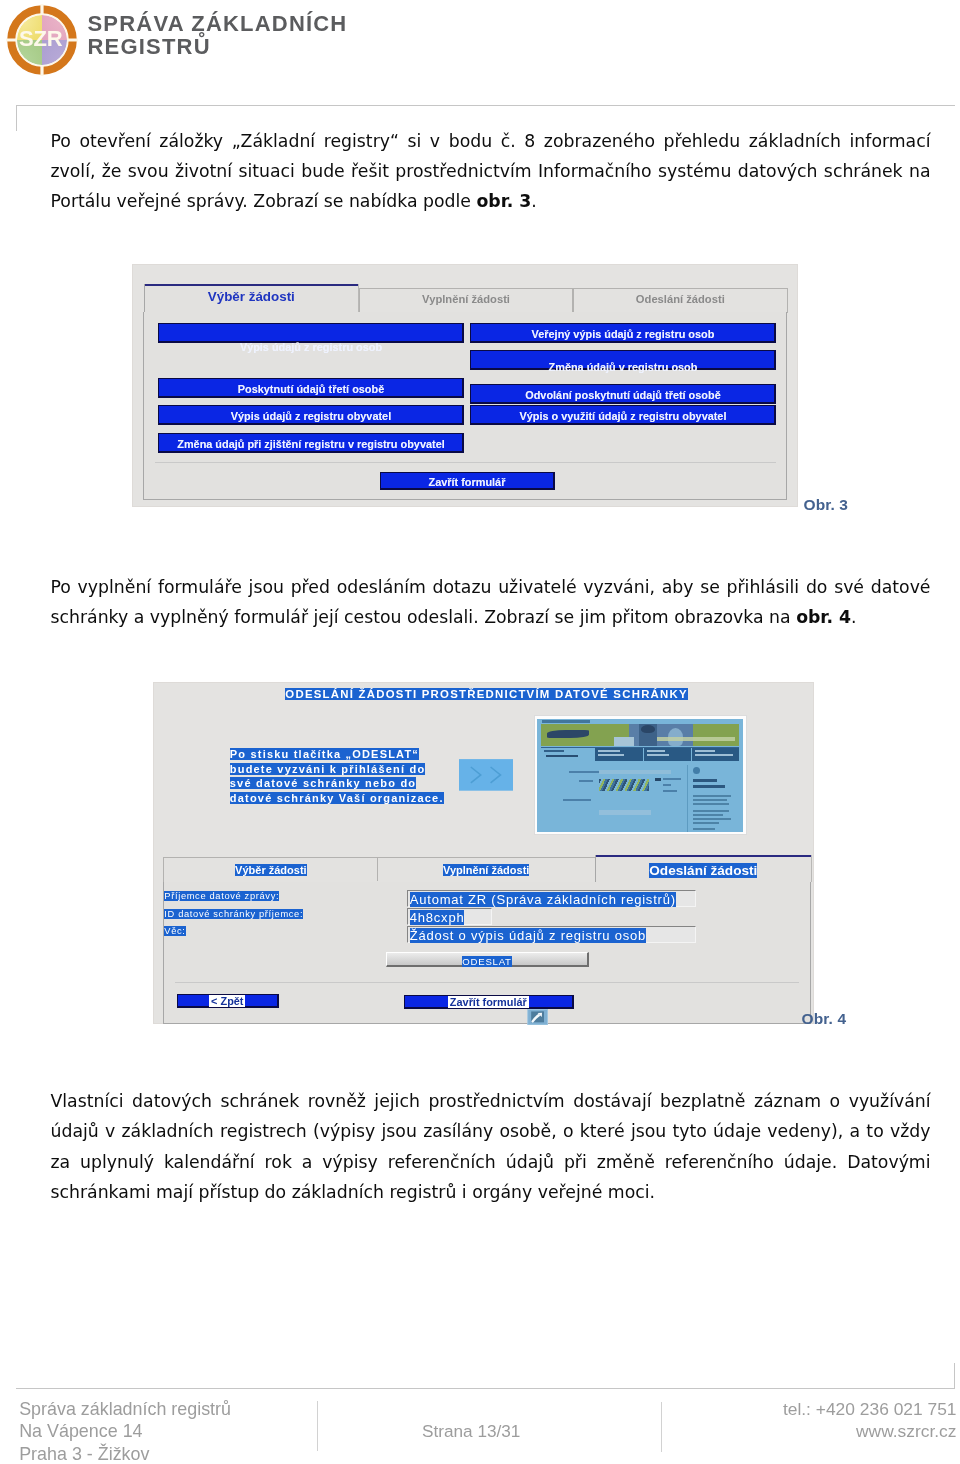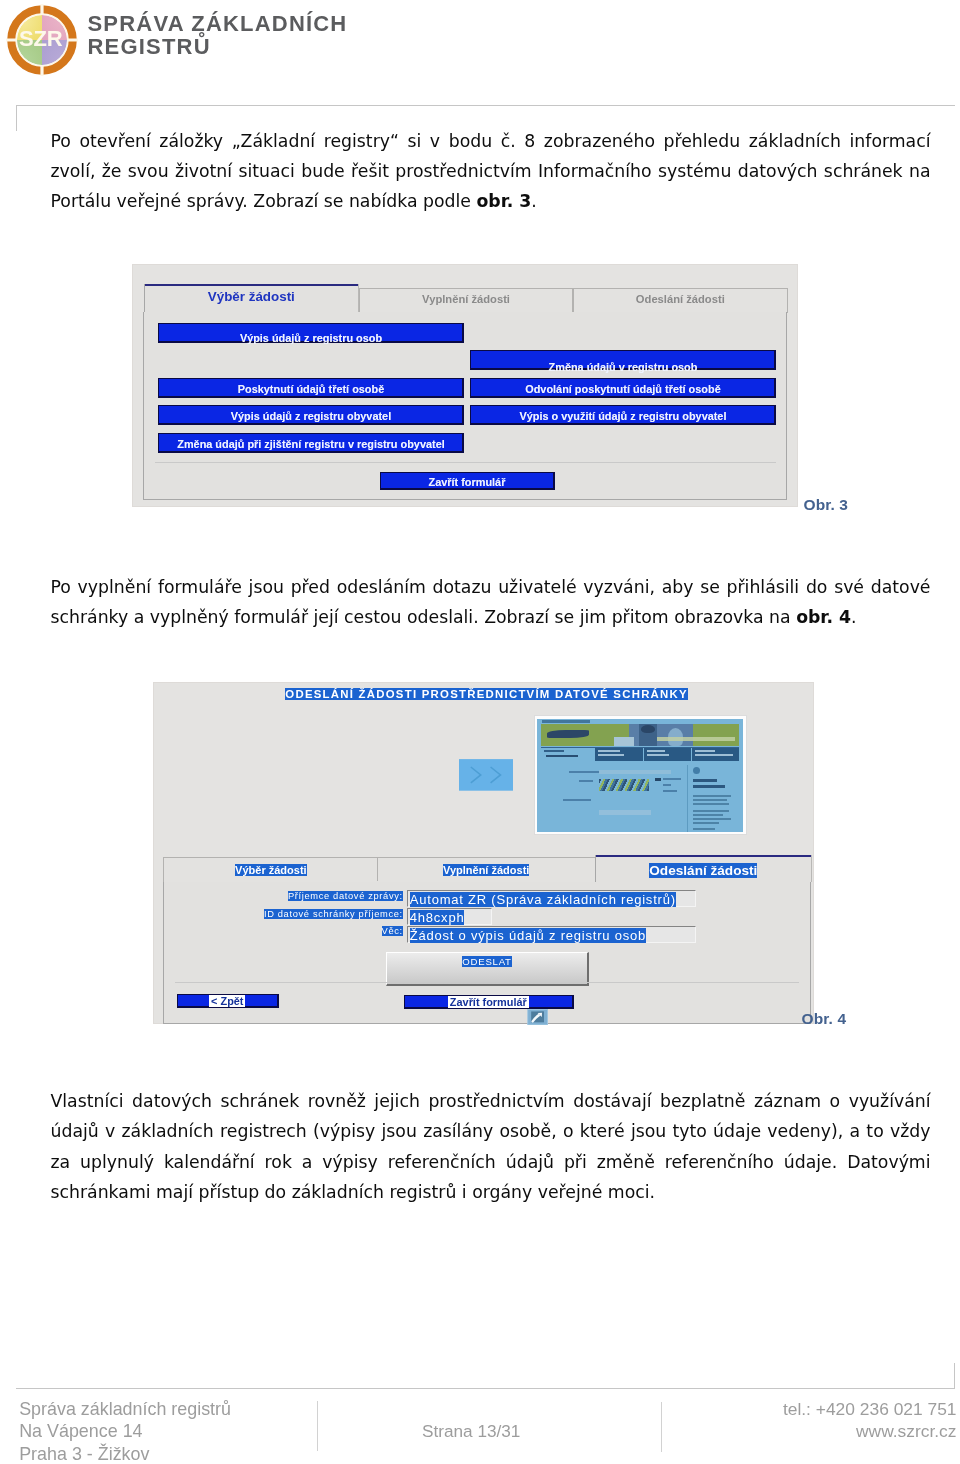--- a/index.html
+++ b/index.html
@@ -53,21 +53,21 @@
   
   #fig4{position:absolute;left:132.8px;top:681.6px;width:661.4px;height:342.2px;
         background:#e4e3e1;border:1px solid #dedbd8;box-sizing:border-box;margin-left:20px;}
   .hl{background:#1b63d0;color:#ffffff;}
   .f4title{position:absolute;font-family:"Liberation Sans",sans-serif;font-weight:bold;
         font-size:11.4px;letter-spacing:1.25px;white-space:nowrap;}
   .f4info{position:absolute;font-family:"Liberation Sans",sans-serif;font-weight:bold;
         font-size:11px;line-height:14.6px;letter-spacing:1.2px;}
   .f4info span{background:#1b63d0;color:#ffffff;}
   .fldlabel{position:absolute;font-family:"Liberation Sans",sans-serif;font-size:9.3px;
-        text-align:right;white-space:nowrap;letter-spacing:0.66px;}
+        white-space:nowrap;letter-spacing:0.66px;}
   .fldlabel span{background:#1b63d0;color:#ffffff;}
   .fldinput{position:absolute;background:#e6e6e6;box-sizing:border-box;
         border-top:1px solid #848484;border-left:1px solid #848484;
         border-right:1px solid #f4f4f4;border-bottom:1px solid #f4f4f4;}
   .fldinput span{position:absolute;left:1.5px;top:0.6px;font-family:"Liberation Sans",sans-serif;
         font-size:13px;letter-spacing:0.78px;background:#1b63d0;color:#ffffff;white-space:nowrap;}
   .greybtn{position:absolute;box-sizing:border-box;
         background:linear-gradient(to bottom,#ececec,#c8c8c8);
         border-top:1px solid #ffffff;border-left:1px solid #ffffff;
         border-right:2px solid #6e6e6e;border-bottom:2px solid #6e6e6e;
@@ -130,39 +130,46 @@
     <div class="tablabel" style="top:5px;color:#1f35c0">Výběr žádosti</div>
   </div>
   <div class="tab-inactive" style="left:225.5px;top:23.4px;width:214.5px;height:24.6px">
     <div class="tablabel" style="top:4.3px;color:#8a8a8a;font-size:11.2px">Vyplnění žádosti</div>
   </div>
   <div class="tab-inactive" style="left:439.5px;top:23.4px;width:215px;height:24.6px">
     <div class="tablabel" style="top:4.3px;color:#8a8a8a;font-size:11.2px">Odeslání žádosti</div>
   </div>
 
   <div class="panel">
-    <div class="bluebtn" style="left:14px;top:11px;width:306px;height:20px;padding-top:8px">Výpis údajů z registru osob</div>
+    <div class="bluebtn" style="left:14px;top:11px;width:306px;height:20px;padding-top:17px">Výpis údajů z registru osob</div>
+    <div class="bluebtn" style="left:326px;top:11px;width:306px;height:20px;padding-top:3.6px">Veřejný výpis údajů z registru osob</div>
     <div class="bluebtn" style="left:326px;top:38.5px;width:306px;height:20px;padding-top:10px">Změna údajů v registru osob</div>
     <div class="bluebtn" style="left:14px;top:66px;width:306px;height:20px;padding-top:3.6px">Poskytnutí údajů třetí osobě</div>
-    <div class="bluebtn" style="left:326px;top:66px;width:306px;height:20px;padding-top:3.6px">Odvolání poskytnutí údajů třetí osobě</div>
+    <div class="bluebtn" style="left:326px;top:72px;width:306px;height:20px;padding-top:3.6px">Odvolání poskytnutí údajů třetí osobě</div>
     <div class="bluebtn" style="left:326px;top:93.5px;width:306px;height:20px;padding-top:3.6px">Výpis o využití údajů z registru obyvatel</div>
     <div class="bluebtn" style="left:14px;top:93.5px;width:306px;height:20px;padding-top:3.6px">Výpis údajů z registru obyvatel</div>
     <div class="bluebtn" style="left:14px;top:121px;width:306px;height:20px;padding-top:3.6px">Změna údajů při zjištění registru v registru obyvatel</div>
     <div class="hrule" style="left:11px;top:150px;width:621px"></div>
     <div class="bluebtn" style="left:235.5px;top:160px;width:175px;height:18px;padding-top:2.6px">Zavřít formulář</div>
   </div>
 </div>
 <div class="caption" style="left:803.5px;top:495.9px">Obr. 3</div>
 
 <div class="para" id="p2" style="left:50.5px;top:572px;width:880px;"><span>Po vyplnění formuláře jsou před odesláním dotazu uživatelé vyzváni, aby se přihlásili do své datové schránky a vyplněný formulář její cestou odeslali. Zobrazí se jim přitom obrazovka na </span><b>obr. 4</b><span>.</span></div>
 
 <div id="fig4">
 
   <div class="f4title" style="left:131.5px;top:5.2px"><span class="hl">ODESLÁNÍ ŽÁDOSTI PROSTŘEDNICTVÍM DATOVÉ SCHRÁNKY</span></div>
 
+  <div class="f4info" style="left:76px;top:64.5px">
+    <div><span>Po stisku tlačítka „ODESLAT“</span></div>
+    <div><span>budete vyzváni k přihlášení do</span></div>
+    <div><span>své datové schránky nebo do</span></div>
+    <div><span>datové schránky Vaší organizace.</span></div>
+  </div>
 
   <svg style="position:absolute;left:305px;top:76.2px" width="54.3" height="31.8" viewBox="0 0 55 32">
     <rect x="0" y="0" width="55" height="32" fill="#66b2e8"></rect>
     <path d="M12 8 L22 16 L12 24" fill="none" stroke="#4d9ed4" stroke-width="1.6"></path>
     <path d="M32 8 L42 16 L32 24" fill="none" stroke="#4d9ed4" stroke-width="1.6"></path>
   </svg>
 
   <div id="thumb" style="position:absolute;left:381px;top:33.4px;width:211px;height:118.3px;background:#fdfdfd;box-shadow:0 0 0 1px #dcdcdc">
     <div style="position:absolute;left:2.5px;top:3px;width:206px;height:113px;background:#6ebeee;overflow:hidden;filter:blur(0.75px) saturate(0.85) contrast(0.88)">
 
@@ -236,21 +243,21 @@
       </div>
     <div class="fldlabel" style="left:0px;top:27px;width:238.5px"><span>ID datové schránky příjemce:</span></div>
     <div class="fldinput" style="left:243px;top:26.5px;width:84.6px;height:16.7px">
         <span>4h8cxph</span>
       </div>
     <div class="fldlabel" style="left:0px;top:44.5px;width:238.5px"><span>Věc:</span></div>
     <div class="fldinput" style="left:243px;top:44.8px;width:289px;height:16.7px">
         <span>Žádost o výpis údajů z registru osob</span>
       </div>
 
-    <div class="greybtn" style="left:221.9px;top:70.7px;width:202.7px;height:34px;padding-top:2.6px"><span>ODESLAT</span></div>
+    <div class="greybtn" style="left:221.9px;top:70.7px;width:202.7px;height:15px;padding-top:2.6px"><span>ODESLAT</span></div>
     <div class="hrule" style="left:11px;top:100px;width:624px"></div>
     <div class="bluebtn" style="left:12.5px;top:112.3px;width:102px;height:13.7px"><span style="background:#ffffff;color:#15329b;padding:0 2px">&lt; Zpět</span></div>
     <div class="bluebtn" style="left:239.5px;top:113.5px;width:170px;height:13.75px"><span style="background:#ffffff;color:#15329b;padding:0 2px">Zavřít formulář</span></div>
   </div>
 
   <svg style="position:absolute;left:373.5px;top:326.4px" width="21.2" height="16.3" viewBox="0 0 42 33">
     <rect x="0" y="0" width="42" height="33" fill="#9dc5e0"></rect>
     <rect x="2" y="2" width="38" height="29" fill="#7fb0d3"></rect>
     <rect x="8" y="5" width="26" height="22" fill="#4d7c9d"></rect>
     <path d="M11 25 C16 18 22 13 29 9" stroke="#f2f8fc" stroke-width="5" fill="none" stroke-linecap="round"></path>

